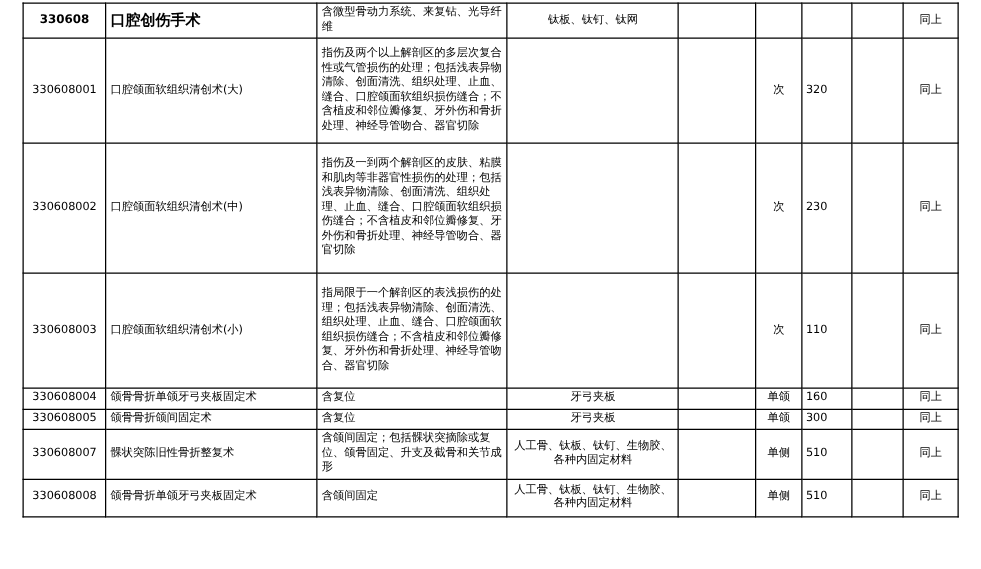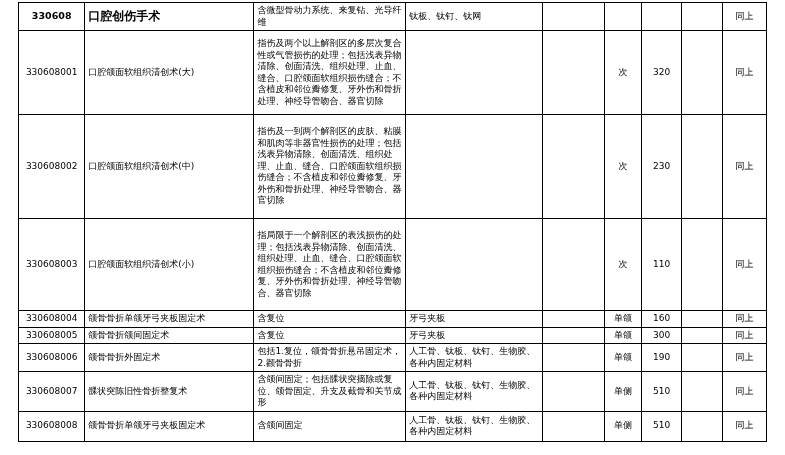--- a/index.html
+++ b/index.html
@@ -41,23 +41,23 @@
   col.c-mat    { width: 128px; }
   col.c-excl   { width: 58px; }
   col.c-unit   { width: 34px; }
   col.c-price  { width: 38px; }
   col.c-note   { width: 38px; }
   col.c-same   { width: 41px; }
 
   .cell-code { text-align: center; font-size: 9px; }
   .cell-name { text-align: left; font-size: 9.5px; }
   .cell-desc { text-align: left; font-size: 8px; line-height: 1.3; }
-  .cell-mat  { text-align: left; font-size: 8px; line-height: 1.3; }
+  .cell-mat  { text-align: center; font-size: 8px; line-height: 1.3; }
   .cell-mid  { text-align: center; font-size: 9px; }
-  .cell-price { text-align: center; font-size: 9px; }
+  .cell-price { text-align: left; font-size: 9px; }
   .cell-same { text-align: center; font-size: 9px; }
 
   .row-head .cell-code { font-weight: bold; font-size: 9.5px; }
   .row-head .cell-name { font-weight: bold; font-size: 12px; }
 
   .tall-80 { height: 84px; }
   .tall-100 { height: 104px; }
   .tall-90 { height: 92px; }
   .h-short { height: 15px; }
   .h-med { height: 26px; }
@@ -146,31 +146,20 @@
         <td class="cell-name">颌骨骨折颌间固定术</td>
         <td class="cell-desc">含复位</td>
         <td class="cell-mat">牙弓夹板</td>
         <td class="cell-mid"></td>
         <td class="cell-mid">单颌</td>
         <td class="cell-price">300</td>
         <td class="cell-mid"></td>
         <td class="cell-same">同上</td>
       </tr>
 
-      <tr class="h-med">
-        <td class="cell-code">330608006</td>
-        <td class="cell-name">颌骨骨折外固定术</td>
-        <td class="cell-desc">包括1.复位，颌骨骨折悬吊固定术，2.颧骨骨折</td>
-        <td class="cell-mat">人工骨、钛板、钛钉、生物胶、各种内固定材料</td>
-        <td class="cell-mid"></td>
-        <td class="cell-mid">单颌</td>
-        <td class="cell-price">190</td>
-        <td class="cell-mid"></td>
-        <td class="cell-same">同上</td>
-      </tr>
 
       <tr class="h-med2">
         <td class="cell-code">330608007</td>
         <td class="cell-name">髁状突陈旧性骨折整复术</td>
         <td class="cell-desc">含颌间固定；包括髁状突摘除或复位、颌骨固定、升支及截骨和关节成形</td>
         <td class="cell-mat">人工骨、钛板、钛钉、生物胶、各种内固定材料</td>
         <td class="cell-mid"></td>
         <td class="cell-mid">单侧</td>
         <td class="cell-price">510</td>
         <td class="cell-mid"></td>

